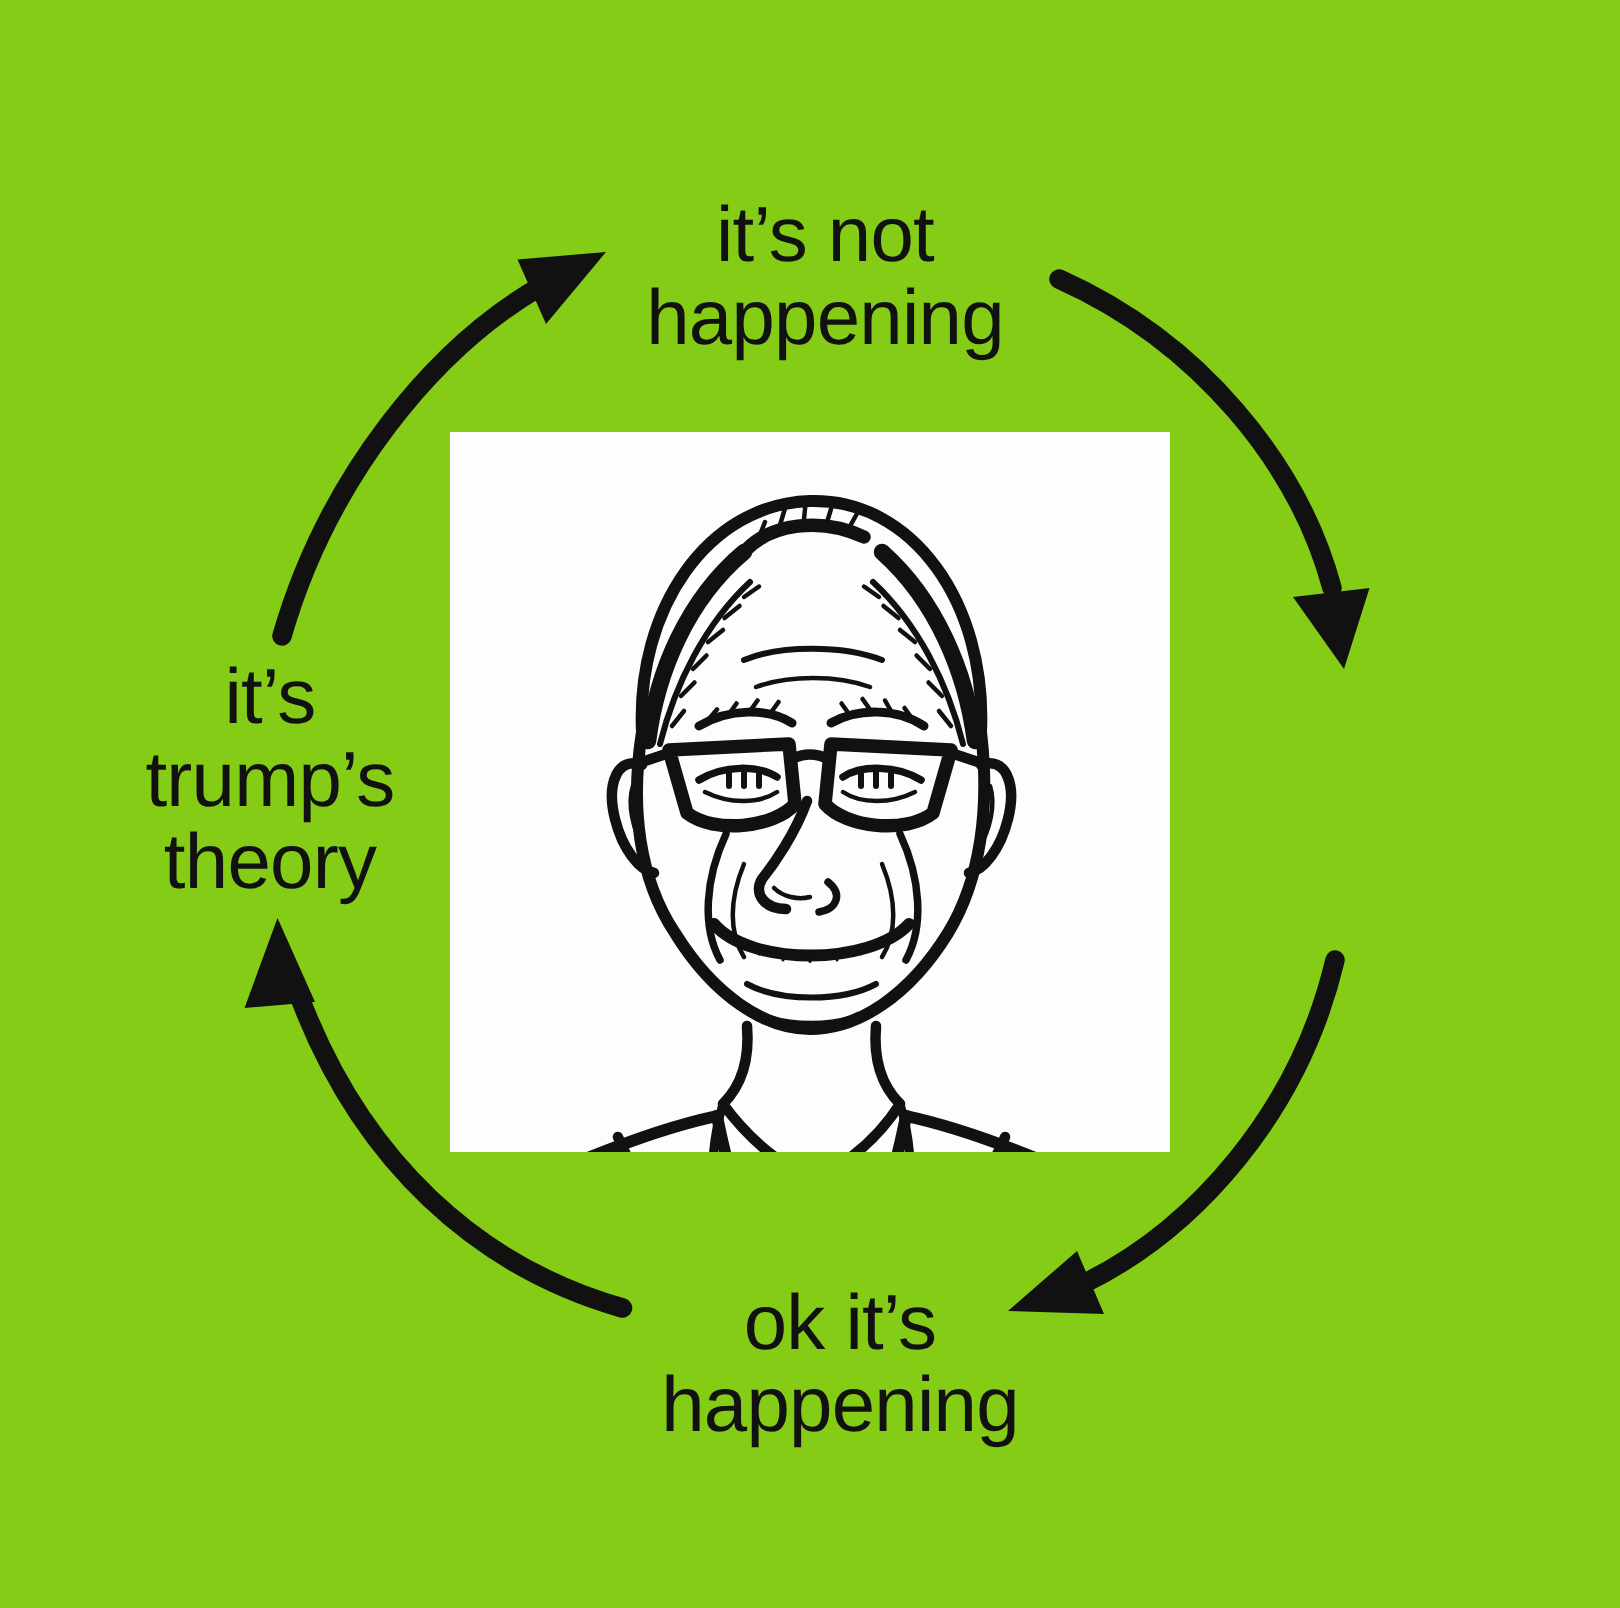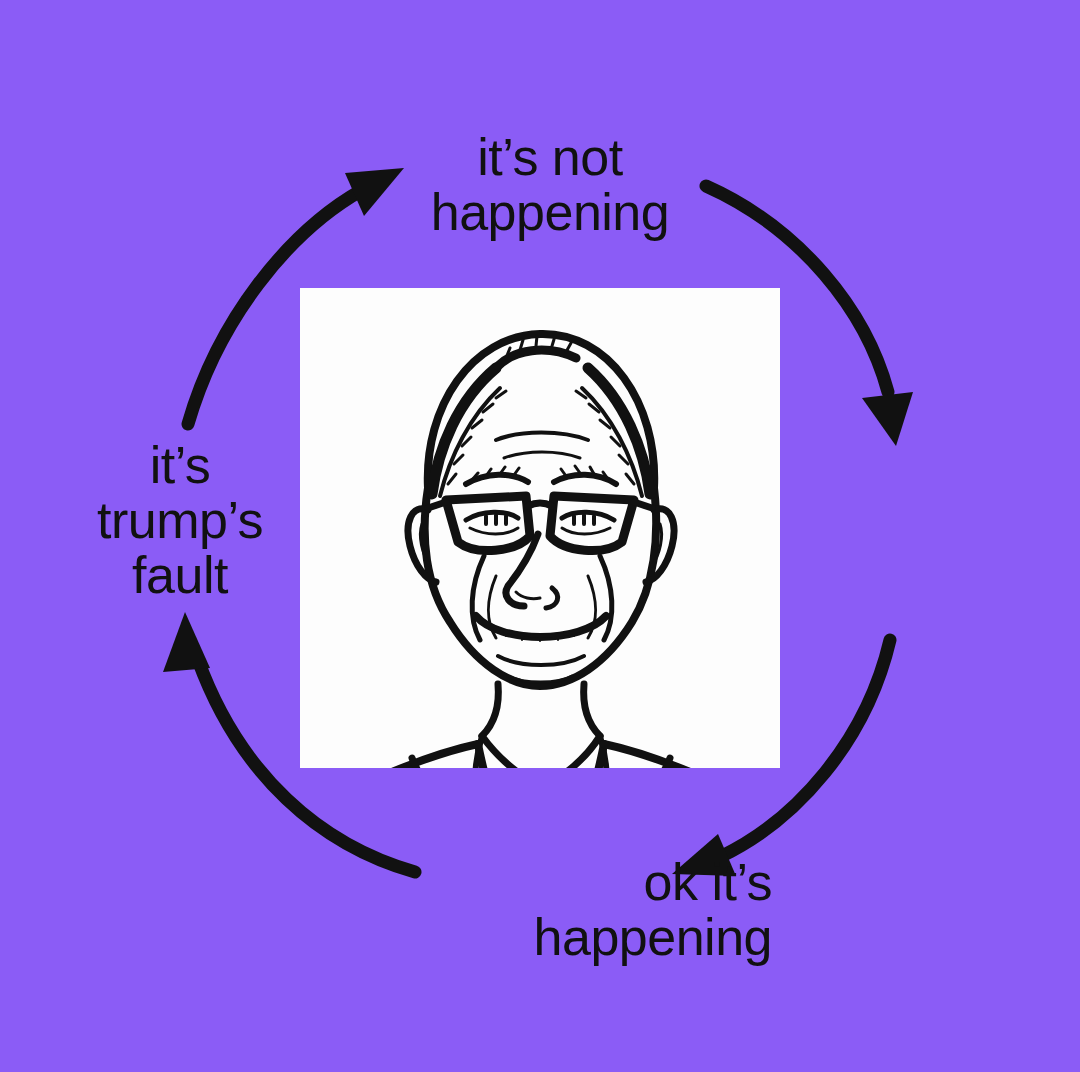--- a/index.html
+++ b/index.html
@@ -7,21 +7,21 @@
     padding: 0;
     background: #ffffff;
   }
   body {
     font-family: "Liberation Sans", sans-serif;
   }
   #meme-canvas {
     position: relative;
     width: 1080px;
     height: 1072px;
-    background: #8b5cf6;
+    background: #84cc16;
     overflow: hidden;
   }
   #cycle-svg {
     position: absolute;
     left: 0;
     top: 0;
     width: 1080px;
     height: 1072px;
   }
   .cycle-label {
@@ -39,24 +39,23 @@
     left: 340px;
     top: 130px;
     width: 420px;
   }
   #label-right {
     left: 740px;
     top: 460px;
     width: 320px;
   }
   #label-bottom {
-    left: 372px;
+    left: 360px;
     top: 855px;
     width: 400px;
-    text-align: right;
   }
   #label-left {
     left: 30px;
     top: 438px;
     width: 300px;
   }
   #portrait-wrap {
     position: absolute;
     left: 300px;
     top: 288px;
@@ -209,15 +208,15 @@
 
   <div id="label-top" class="cycle-label">it’s not
 happening</div>
 
 
   <div id="label-bottom" class="cycle-label">ok it’s
 happening</div>
 
   <div id="label-left" class="cycle-label">it’s
 trump’s
-fault</div>
+theory</div>
 
 </div>
 
 </body></html>

